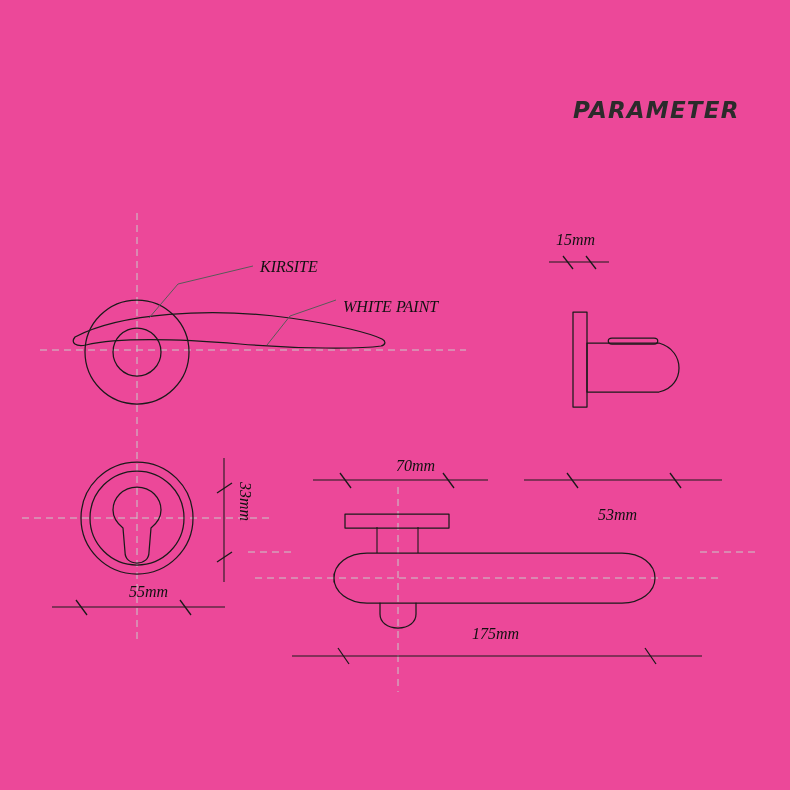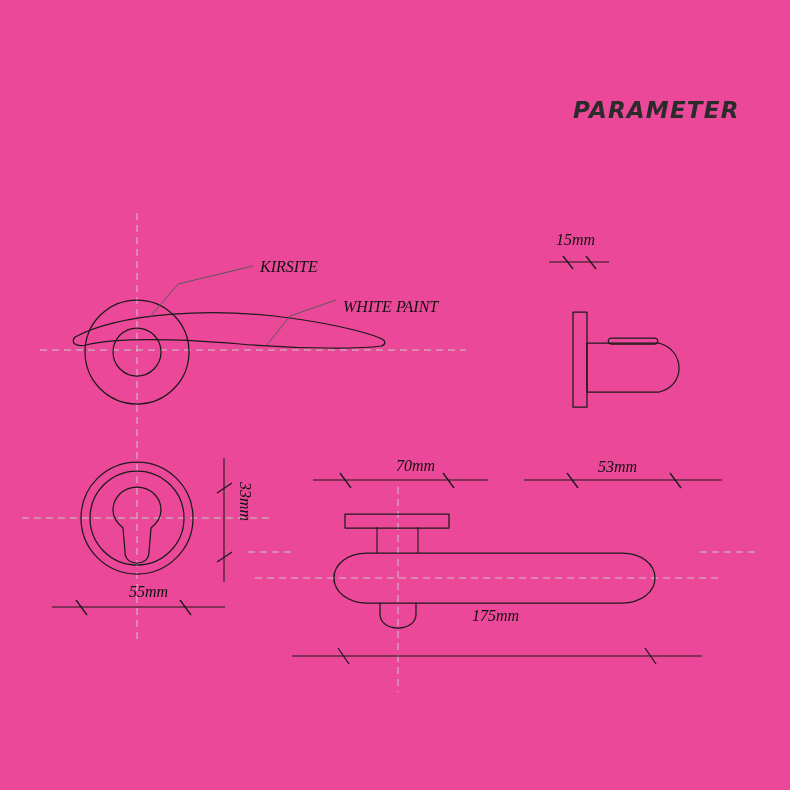--- a/index.html
+++ b/index.html
@@ -193,21 +193,21 @@
   <div class="title-text" style="left:573px; top:97px;">PARAMETER</div>
 
   <div class="lbl" style="left:260px; top:258px;">KIRSITE</div>
 
   <div class="lbl" style="left:343px; top:290px;margin-top:8px;">WHITE PAINT</div>
 
   <div class="dim" style="left:556px; top:231px;">15mm</div>
 
   <div class="dim" style="left:396px; top:457px;">70mm</div>
 
-  <div class="dim" style="left:598px; top:458px;">53mm</div>
+  <div class="dim" style="left:598px; top:506px;">53mm</div>
 
   <div class="dim dim-vert" style="left:254px; top:482px;">33mm</div>
 
   <div class="dim" style="left:129px; top:583px;">55mm</div>
 
-  <div class="dim" style="left:472px; top:607px;">175mm</div>
+  <div class="dim" style="left:472px; top:625px;">175mm</div>
 
 </div>
 
 </body></html>

